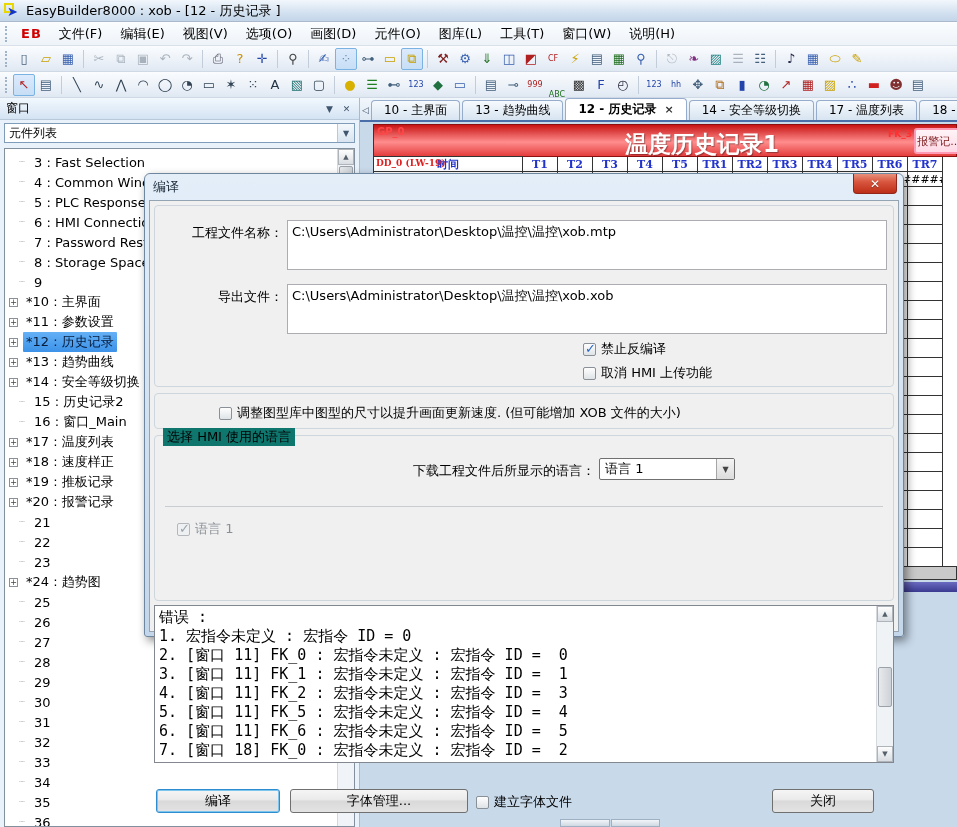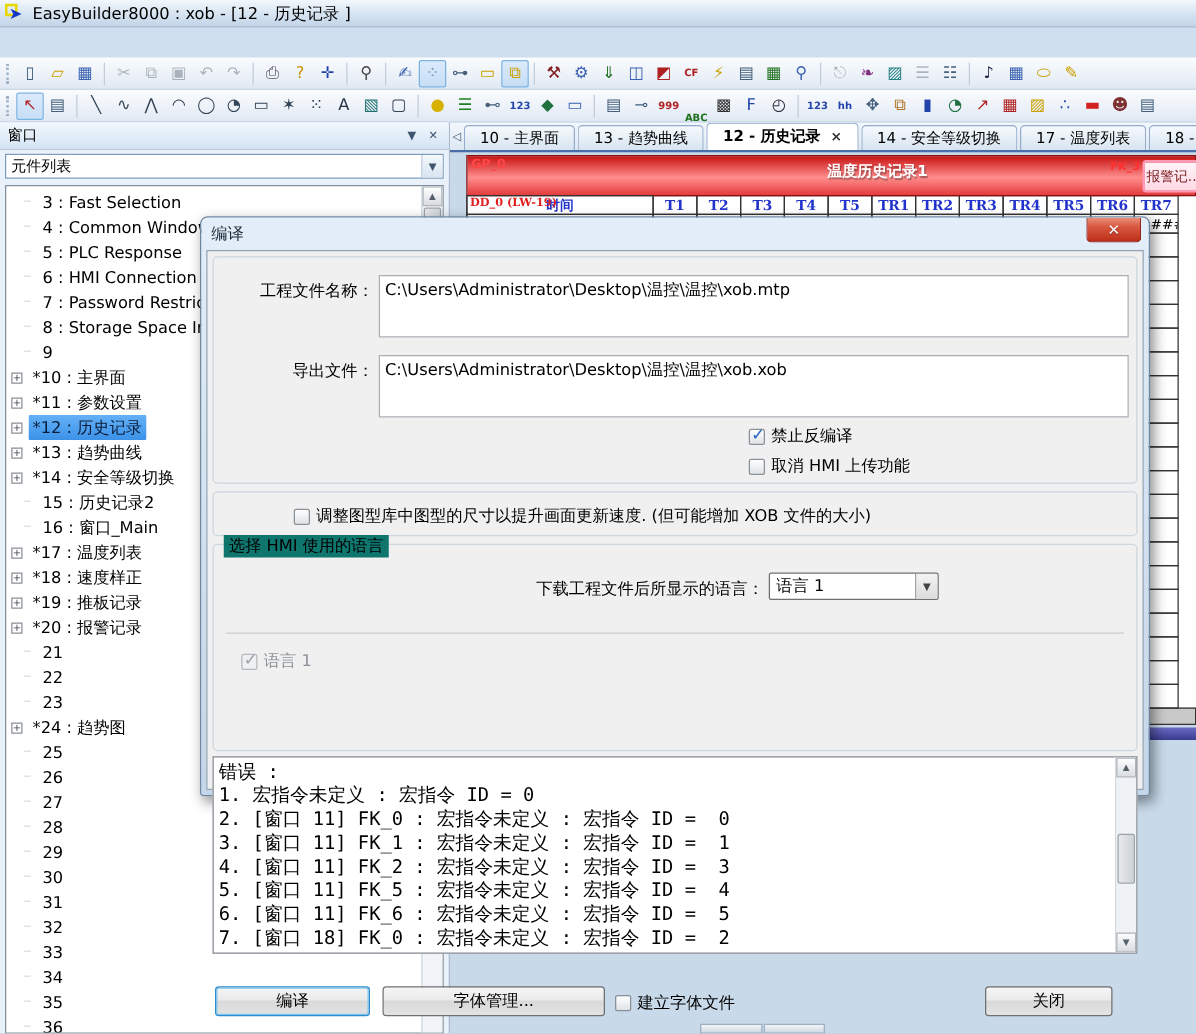--- a/index.html
+++ b/index.html
@@ -22,21 +22,21 @@
   .eblogo{color:#d00000;font-weight:bold;font-size:13px;padding:0 6px;letter-spacing:1px}
   .mitem{padding:3px 9px;font-size:13px}
   
   .tbar{position:absolute;left:0;width:957px;height:26px;
     background:linear-gradient(#fafcfe,#e9eff7 70%,#dfe8f2);border-bottom:1px solid #cfd9e5;
     display:flex;align-items:center;padding-left:2px}
   .tb1{top:46px}.tb2{top:72px}
   .tsep{width:0;height:18px;border-left:1px solid #c2cdd9;margin:0 4px}
   .ticon{width:22px;height:22px;display:flex;align-items:center;justify-content:center;
     font-size:13px;border:1px solid transparent;border-radius:2px;color:#2c3e50}
-  .ticon.sm{font-size:8px;font-weight:bold}
+  .ticon.sm{font-size:8px;font-weight:normal}
   .ticon.on{border-color:#7ab2e2;background:linear-gradient(#dceafc,#c6def5)}
   .ticon.dis{opacity:.35}
   
   .leftpanel{position:absolute;left:0;top:98px;width:360px;bottom:0;
     background:#e9f1fa;border-right:1px solid #aab9cb}
   .phead{height:22px;background:linear-gradient(#f2f8fe,#d4e3f3);border-bottom:1px solid #b9c9da;
     display:flex;align-items:center;padding:0 4px 0 6px;font-size:12px}
   .phead .sp{flex:1}
   .pbtn{width:17px;height:15px;display:flex;align-items:center;justify-content:center;
     font-size:9px;color:#40566e;border:1px solid transparent;border-radius:2px}
@@ -67,41 +67,41 @@
   .tab{height:20px;padding:2px 12px;border:1px solid #95accd;border-bottom:none;border-radius:4px 4px 0 0;
     background:linear-gradient(#f6fafd,#d7e4f1);margin-right:2px;font-size:12px;display:flex;align-items:center;gap:8px}
   .tab.active{height:22px;background:#fff;font-weight:bold}
   .tab .x{font-size:11px;color:#333}
   .canvas{position:absolute;left:0;top:24px;right:0;bottom:0;background:#c8d9ea}
   .screen{position:absolute;left:13px;top:2px;width:584px}
   .redhead{position:relative;height:33px;background:linear-gradient(#c81414,#ff8d8d 55%,#e43c3c);
     border:1px solid #8c1010}
   .gp{position:absolute;left:3px;top:1px;font-size:10px;color:#ff4646;font-weight:bold}
   .rtitle{position:absolute;left:0;right:0;top:4px;text-align:center;padding-left:74px;
-    color:#fff;font-size:12px;font-weight:bold;text-shadow:1px 1px 1px rgba(0,0,0,.35)}
+    color:#fff;font-size:23px;font-weight:bold;text-shadow:1px 1px 1px rgba(0,0,0,.35)}
   .alarmbtn{position:absolute;right:-8px;top:3px;width:50px;height:26px;border:2px solid #ff9ab4;
     border-radius:3px;background:linear-gradient(#fff4f8,#ffd9e6);color:#7a1a1a;font-size:11px;
     display:flex;align-items:center;justify-content:center;overflow:hidden}
   .fk{position:absolute;right:44px;top:4px;font-size:9px;color:#ff3030;font-weight:bold;z-index:2}
   .sheet{background:#fff;border-left:1px solid #333}
   .srow{display:flex}
   .scell{border:1px solid #333;margin-left:-1px;margin-top:-1px;height:16px;
     font-family:"DejaVu Serif","Liberation Serif",serif;font-size:11px;display:flex;
     align-items:center;justify-content:center;overflow:hidden;flex:0 0 auto}
   .scell.head{color:#2233cc;font-weight:bold}
   .scell.time{width:150px;position:relative}
   .scell.col{width:36px}
   .scell.empty{height:20px}
   .dd{position:absolute;left:2px;top:1px;font-size:9px;color:#e02020;font-weight:bold;white-space:nowrap}
   .grayrow{height:14px;background:#c9c9c9;border:1px solid #333;margin-top:-1px}
   .purplebar{height:10px;background:linear-gradient(#6a6ac0,#3a3a90);margin-top:2px}
   .hsbpiece{position:absolute;left:200px;bottom:0;width:100px;height:8px;display:flex;gap:1px}
   .hsbpiece div{flex:1;background:linear-gradient(#f2f5f8,#cfd8e2);border:1px solid #9fb0c2}
   
-  .dialog{position:absolute;left:160px;top:173px;width:760px;height:464px;
+  .dialog{position:absolute;left:144px;top:173px;width:760px;height:464px;
     border:1px solid #6e87a1;border-radius:6px 6px 3px 3px;
     background:linear-gradient(#e3eef9,#c4d6e9);box-shadow:3px 4px 10px rgba(0,0,0,.45);z-index:10}
   .dtitle{height:26px;display:flex;align-items:center;padding-left:8px;font-size:13px;color:#1c2a38}
   .dclose{position:absolute;top:0;right:6px;width:44px;height:20px;border:1px solid #93261a;
     border-top:none;border-radius:0 0 4px 4px;background:linear-gradient(#e8907c,#d9573f 40%,#bd2e18);
     color:#fff;font-weight:bold;font-size:12px;display:flex;align-items:center;justify-content:center;
     text-shadow:0 1px 1px rgba(0,0,0,.4)}
   .dbody{position:absolute;left:4px;right:4px;top:26px;bottom:4px;background:#f0f0f0;
     border:1px solid #95a4b3;font-size:13px}
   .group{position:absolute;border:1px solid #cdd6dd;border-radius:4px;background:#f0f0f0}
@@ -145,20 +145,36 @@
 <div class="app">
 
   <div class="titlebar">
     <span class="appicon">
         <span class="yl"></span>
         <span class="ar">➤</span>
       </span>
     <span>EasyBuilder8000 : xob - [12 - 历史记录 ]</span>
   </div>
 
+  <div class="menubar">
+    <span class="grip"></span>
+    <span class="eblogo">EB</span>
+    <span style="display:flex">
+        <span class="mitem">文件(F)</span>
+        <span class="mitem">编辑(E)</span>
+        <span class="mitem">视图(V)</span>
+        <span class="mitem">选项(O)</span>
+        <span class="mitem">画图(D)</span>
+        <span class="mitem">元件(O)</span>
+        <span class="mitem">图库(L)</span>
+        <span class="mitem">工具(T)</span>
+        <span class="mitem">窗口(W)</span>
+        <span class="mitem">说明(H)</span>
+      </span>
+  </div>
 
   <div class="tbar tb1">
     <span class="grip"></span>
     <span style="display:flex;align-items:center">
         <span class="ticon" style="color: rgb(68, 96, 124);">▯</span>
         <span class="ticon" style="color: rgb(200, 160, 0);">▱</span>
         <span class="ticon" style="color: rgb(58, 98, 176);">▦</span>
         <span class="tsep"></span>
         <span class="ticon dis">✂</span>
         <span class="ticon dis">⧉</span>

